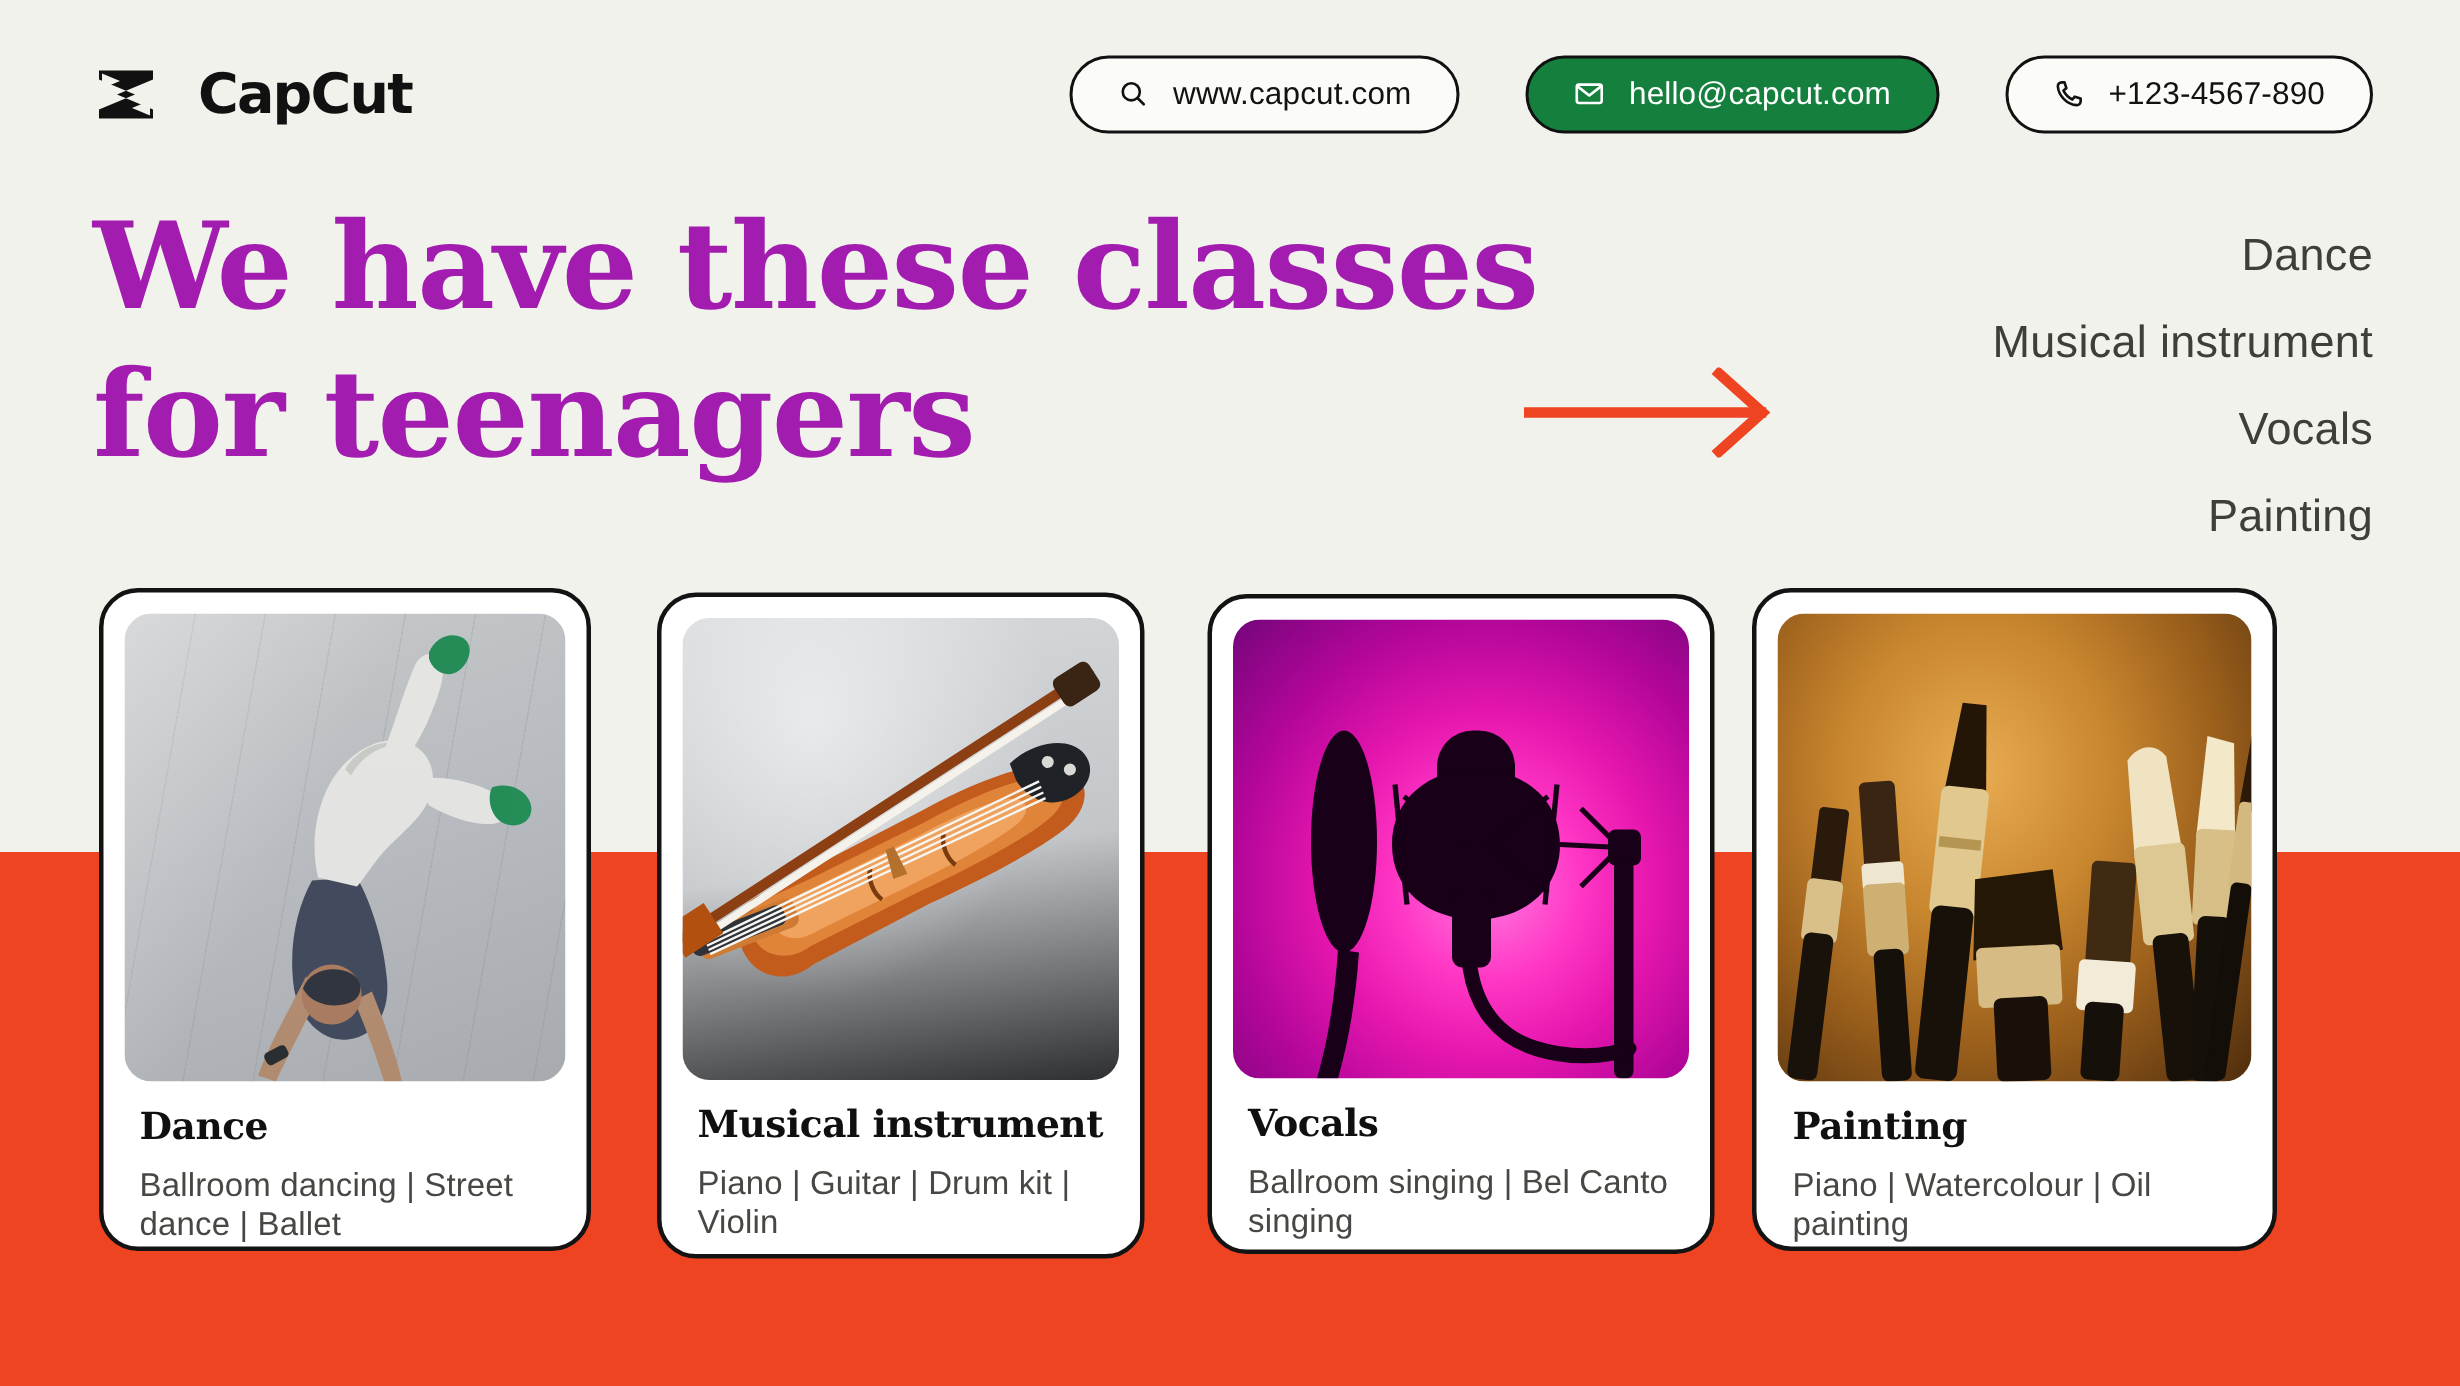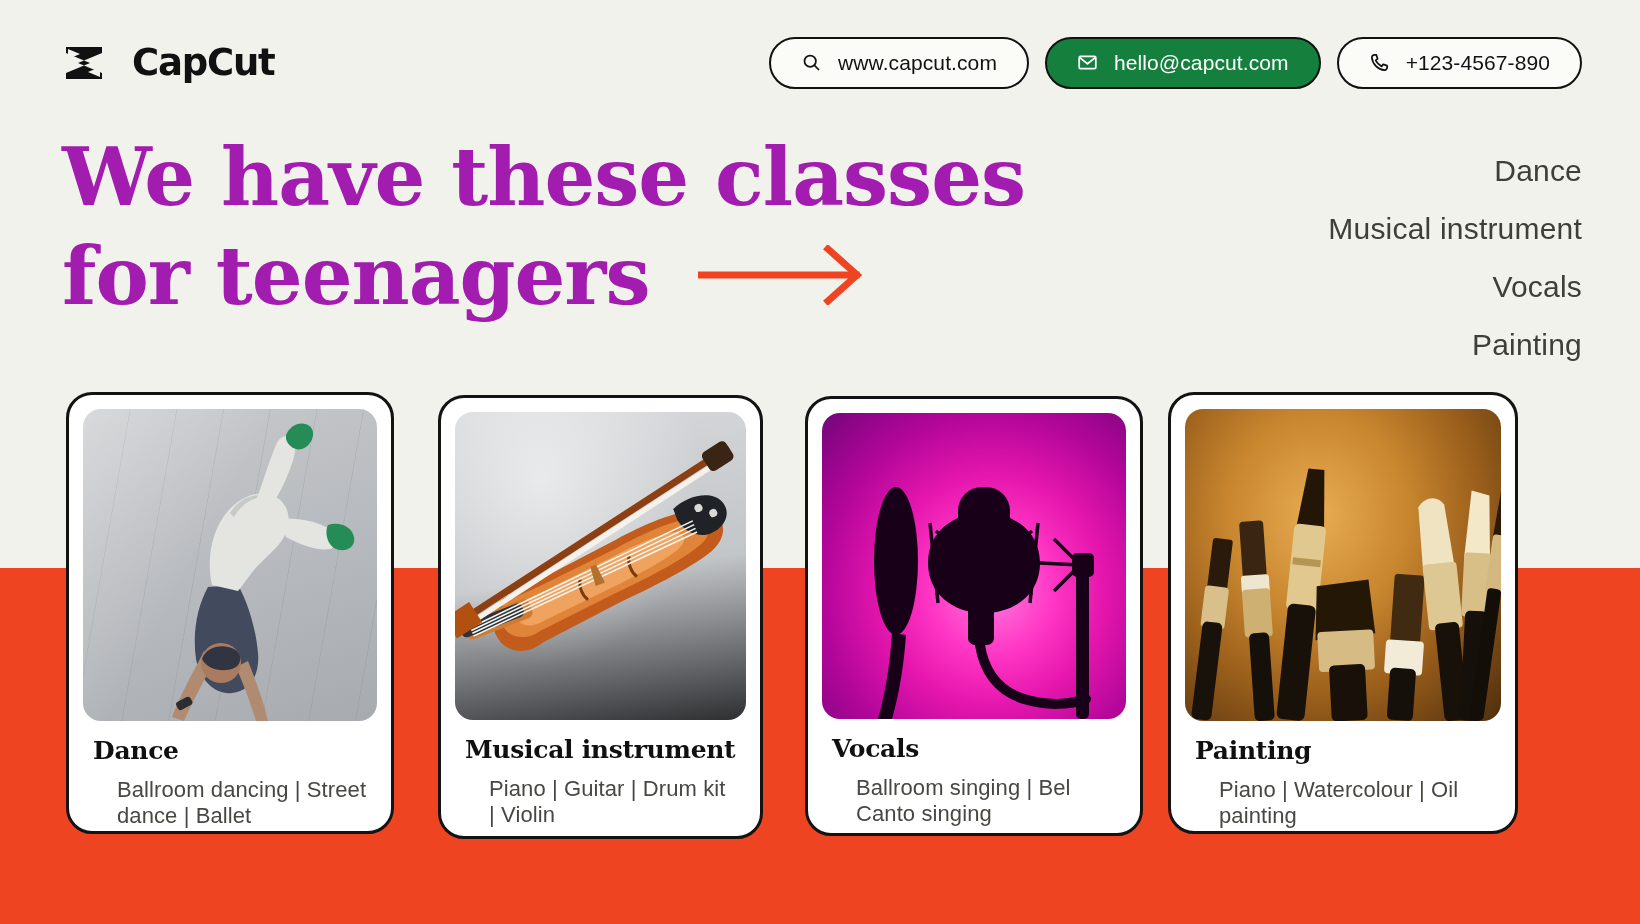--- a/index.html
+++ b/index.html
@@ -58,21 +58,21 @@
     font-weight: 700;
     letter-spacing: -1.2px;
     color: #111111;
     line-height: 1;
   }
 
   .contact-group {
     margin-left: auto;
     display: flex;
     align-items: center;
-    gap: 16px;
+    gap: 44px;
   }
 
   .pill {
     display: flex;
     align-items: center;
     gap: 16px;
     height: 52px;
     padding: 0 30px;
     border-radius: 26px;
     font-size: 21px;
@@ -103,20 +103,21 @@
     font-weight: 700;
     font-size: 80px;
     line-height: 1.24;
     letter-spacing: -1px;
     color: #a21caf;
   }
   .headline-line2 {
     display: flex;
     align-items: center;
     gap: 48px;
+    justify-content: space-between;
   }
   .arrow-wrap {
     display: flex;
     align-items: center;
     padding-bottom: 4px;
   }
 
   
   .cat-nav {
     position: absolute;
@@ -168,21 +169,20 @@
     letter-spacing: -0.3px;
     color: #101010;
     line-height: 1.1;
   }
   .card-desc {
     margin-top: 12px;
     font-size: 22px;
     line-height: 1.22;
     color: #474743;
     letter-spacing: 0.1px;
-    margin-left: 24px;
   }
 
   
   #card-dance      { left: 66px;   top: 392px; width: 328px;  height: 442px; }
   #card-dance .card-img      { height: 312px; }
   #card-music      { left: 438px;  top: 395px; width: 325px;  height: 444px; }
   #card-music .card-img      { height: 308px; }
   #card-vocals     { left: 805px;  top: 396px; width: 338px;  height: 440px; }
   #card-vocals .card-img     { height: 306px; }
   #card-painting   { left: 1168px; top: 392px; width: 350px;  height: 442px; }

